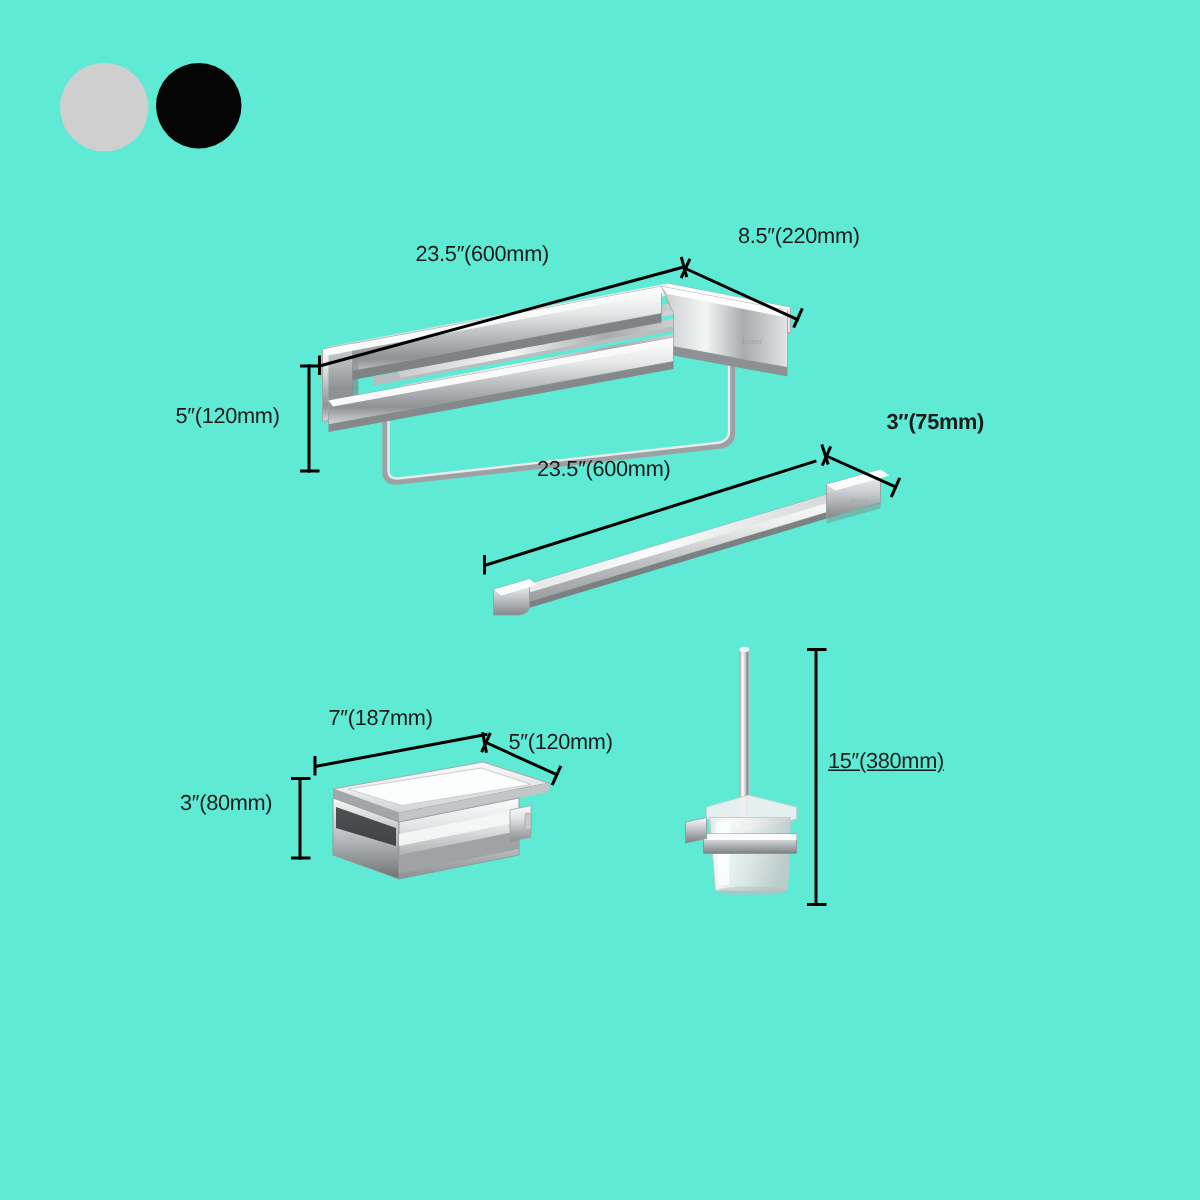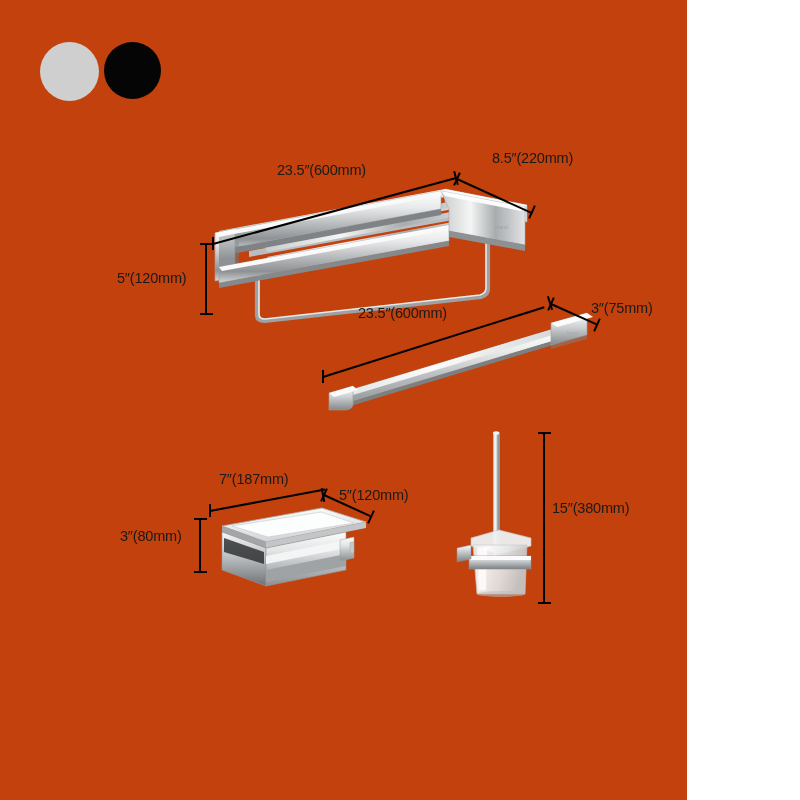--- a/index.html
+++ b/index.html
@@ -6,23 +6,23 @@
   html, body {
     margin: 0;
     padding: 0;
     background: #ffffff;
   }
   body {
     font-family: "Liberation Sans", sans-serif;
   }
   #canvas {
     position: relative;
-    width: 687px;
+    width: 800px;
     height: 800px;
-    background: #c2410c;
+    background: #5eead4;
     overflow: hidden;
   }
   
   .swatch {
     position: absolute;
     border-radius: 50%;
   }
   #swatch-silver {
     left: 40px; top: 42px;
     width: 59px; height: 59px;
@@ -197,21 +197,21 @@
   </div>
 
   <div class="diag" style="left:323px; top:376px; width:232px; transform:rotate(-17.5deg);"></div>
   <div class="tick-v" style="left:322px; top:370px;"></div>
   <div class="diag-cap" style="left:549px; top:296px; transform:rotate(-17.5deg);"></div>
   <div class="dim-label" style="left:358px; top:305px;">23.5″(600mm)</div>
 
   <div class="diag" style="left:551px; top:303px; width:50px; transform:rotate(24deg);"></div>
   <div class="diag-cap" style="left:550px; top:297px; transform:rotate(24deg);"></div>
   <div class="diag-cap" style="left:596px; top:318px; transform:rotate(24deg);"></div>
-  <div class="dim-label" style="left:591px; top:300px;">3″(75mm)</div>
+  <div class="dim-label" style="left:591px; top:274px;font-weight:bold;">3″(75mm)</div>
 
   <div class="product" id="p-tp" style="left:200px; top:498px;">
     <svg width="180" height="95" viewBox="0 0 180 95">
       <defs>
         <linearGradient id="tpGlass" x1="0" y1="0" x2="0.3" y2="1">
           <stop offset="0" stop-color="#ffffff"></stop>
           <stop offset="0.45" stop-color="#eef0f1"></stop>
           <stop offset="1" stop-color="#cfd3d5"></stop>
         </linearGradient>
         <linearGradient id="tpBody" x1="0" y1="0" x2="0" y2="1">
@@ -297,15 +297,15 @@
 
       <path d="M 2,120 L 16,117 L 16,131 L 2,134 Z" fill="url(#collar)" stroke="#8e9294" stroke-width="0.5"></path>
 
       <ellipse cx="46" cy="166" rx="24" ry="3" fill="#b9bdbf" opacity="0.55"></ellipse>
     </svg>
   </div>
 
   <div class="dline v" style="left:543px; top:432px; height:172px;"></div>
   <div class="tick-h" style="left:538px; top:432px;"></div>
   <div class="tick-h" style="left:538px; top:602px;"></div>
-  <div class="dim-label" style="left:552px; top:500px;">15″(380mm)</div>
+  <div class="dim-label" style="left:552px; top:500px;text-decoration:underline;">15″(380mm)</div>
 
 </div>
 
 </body></html>

